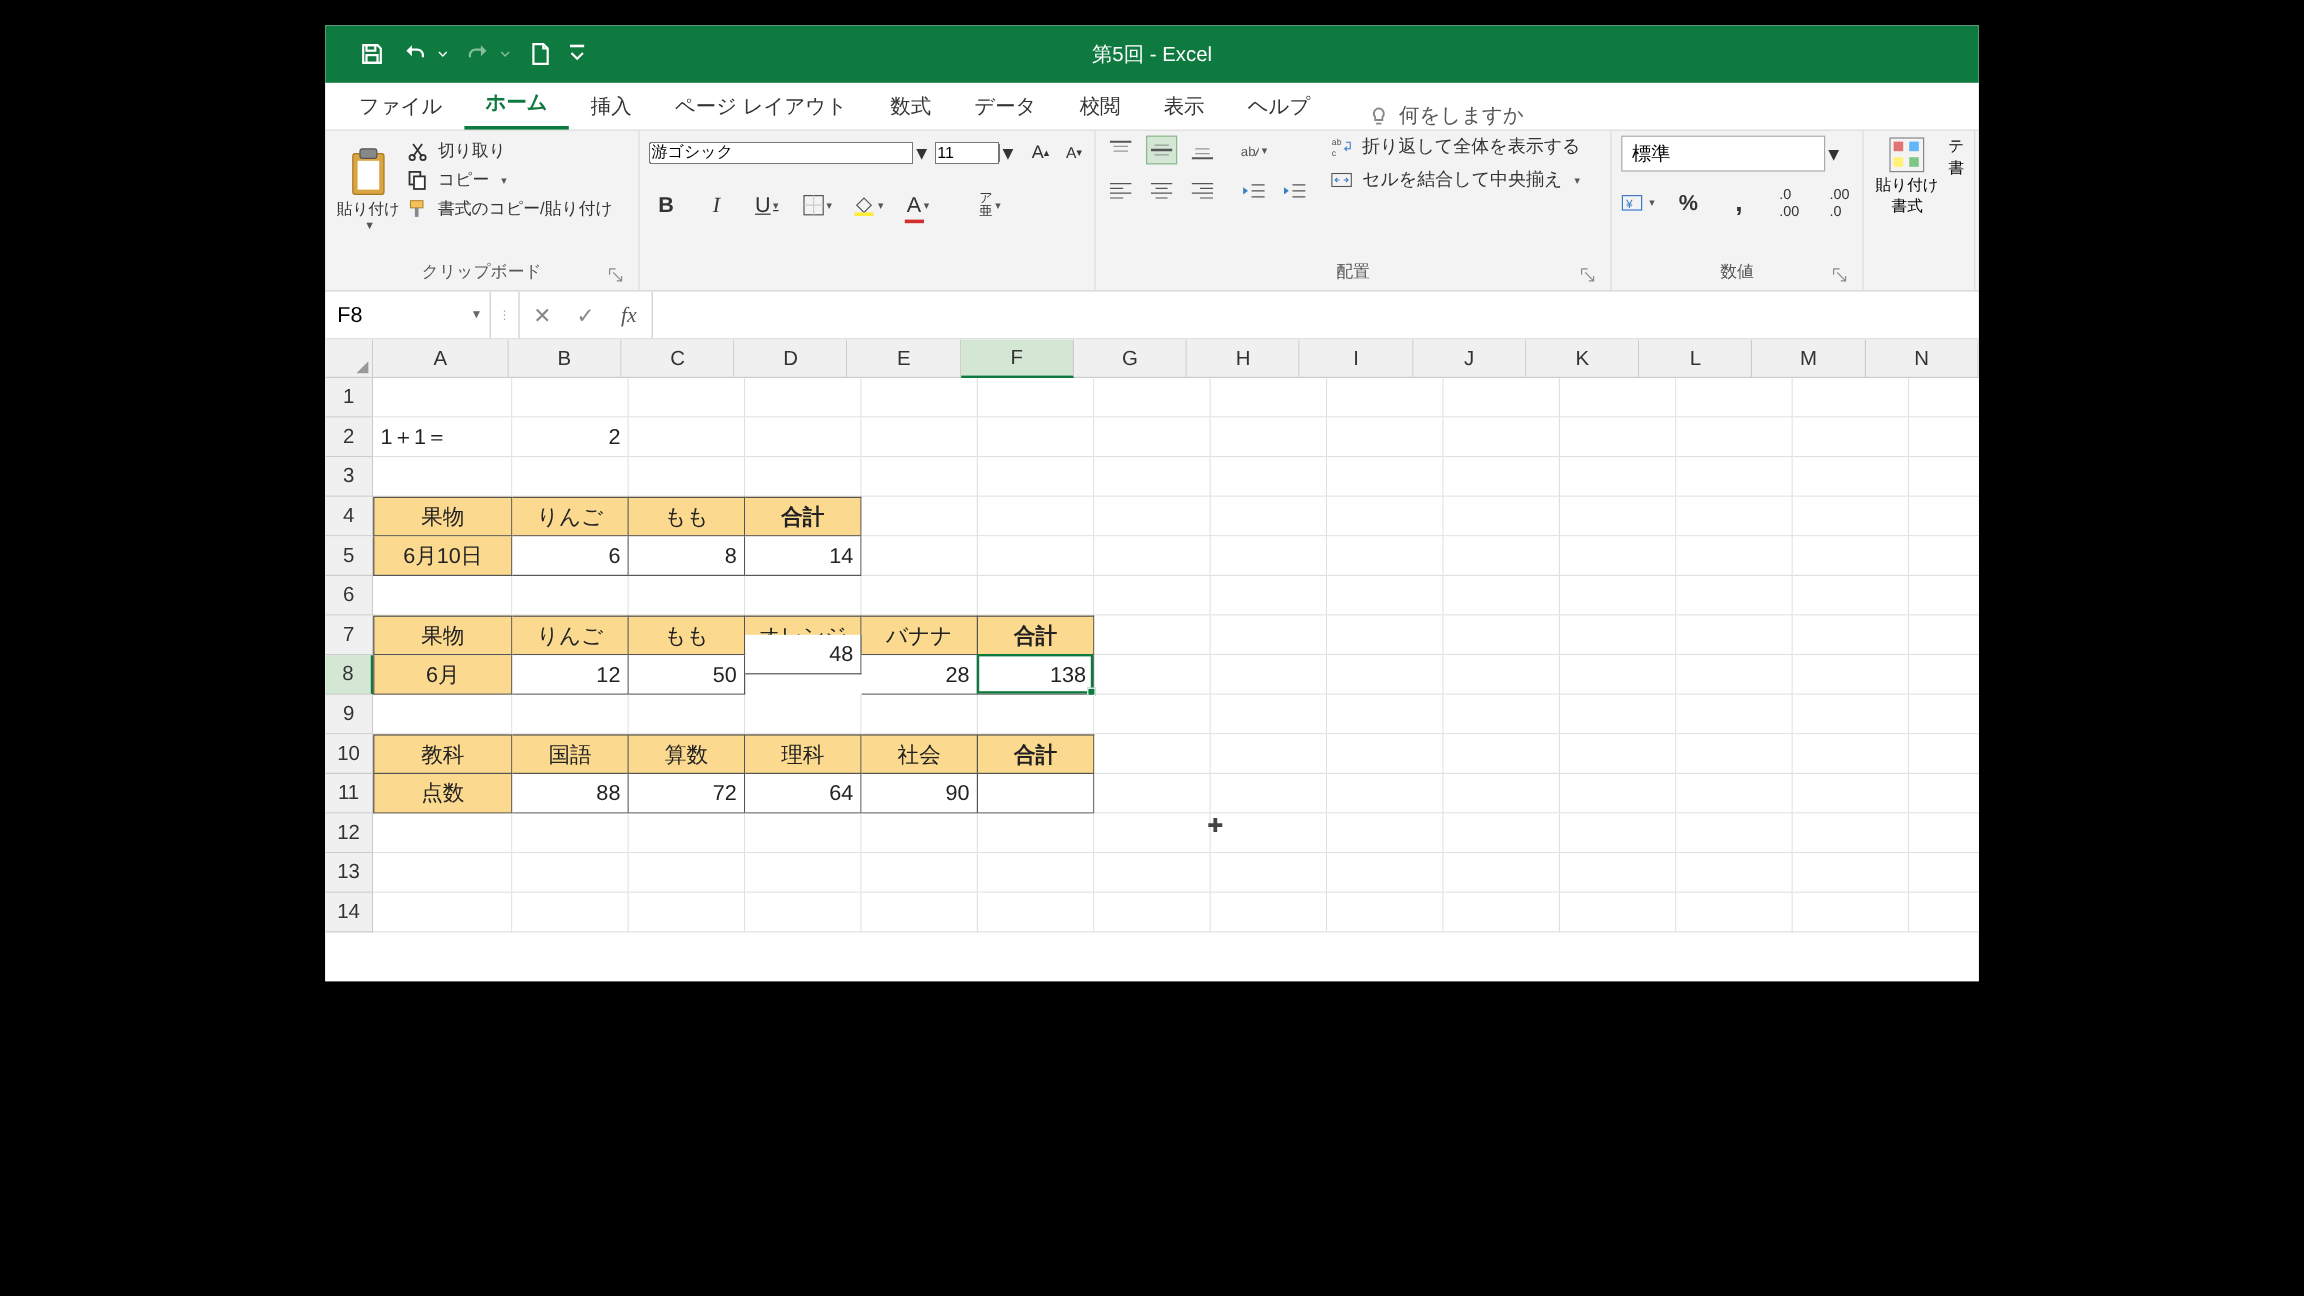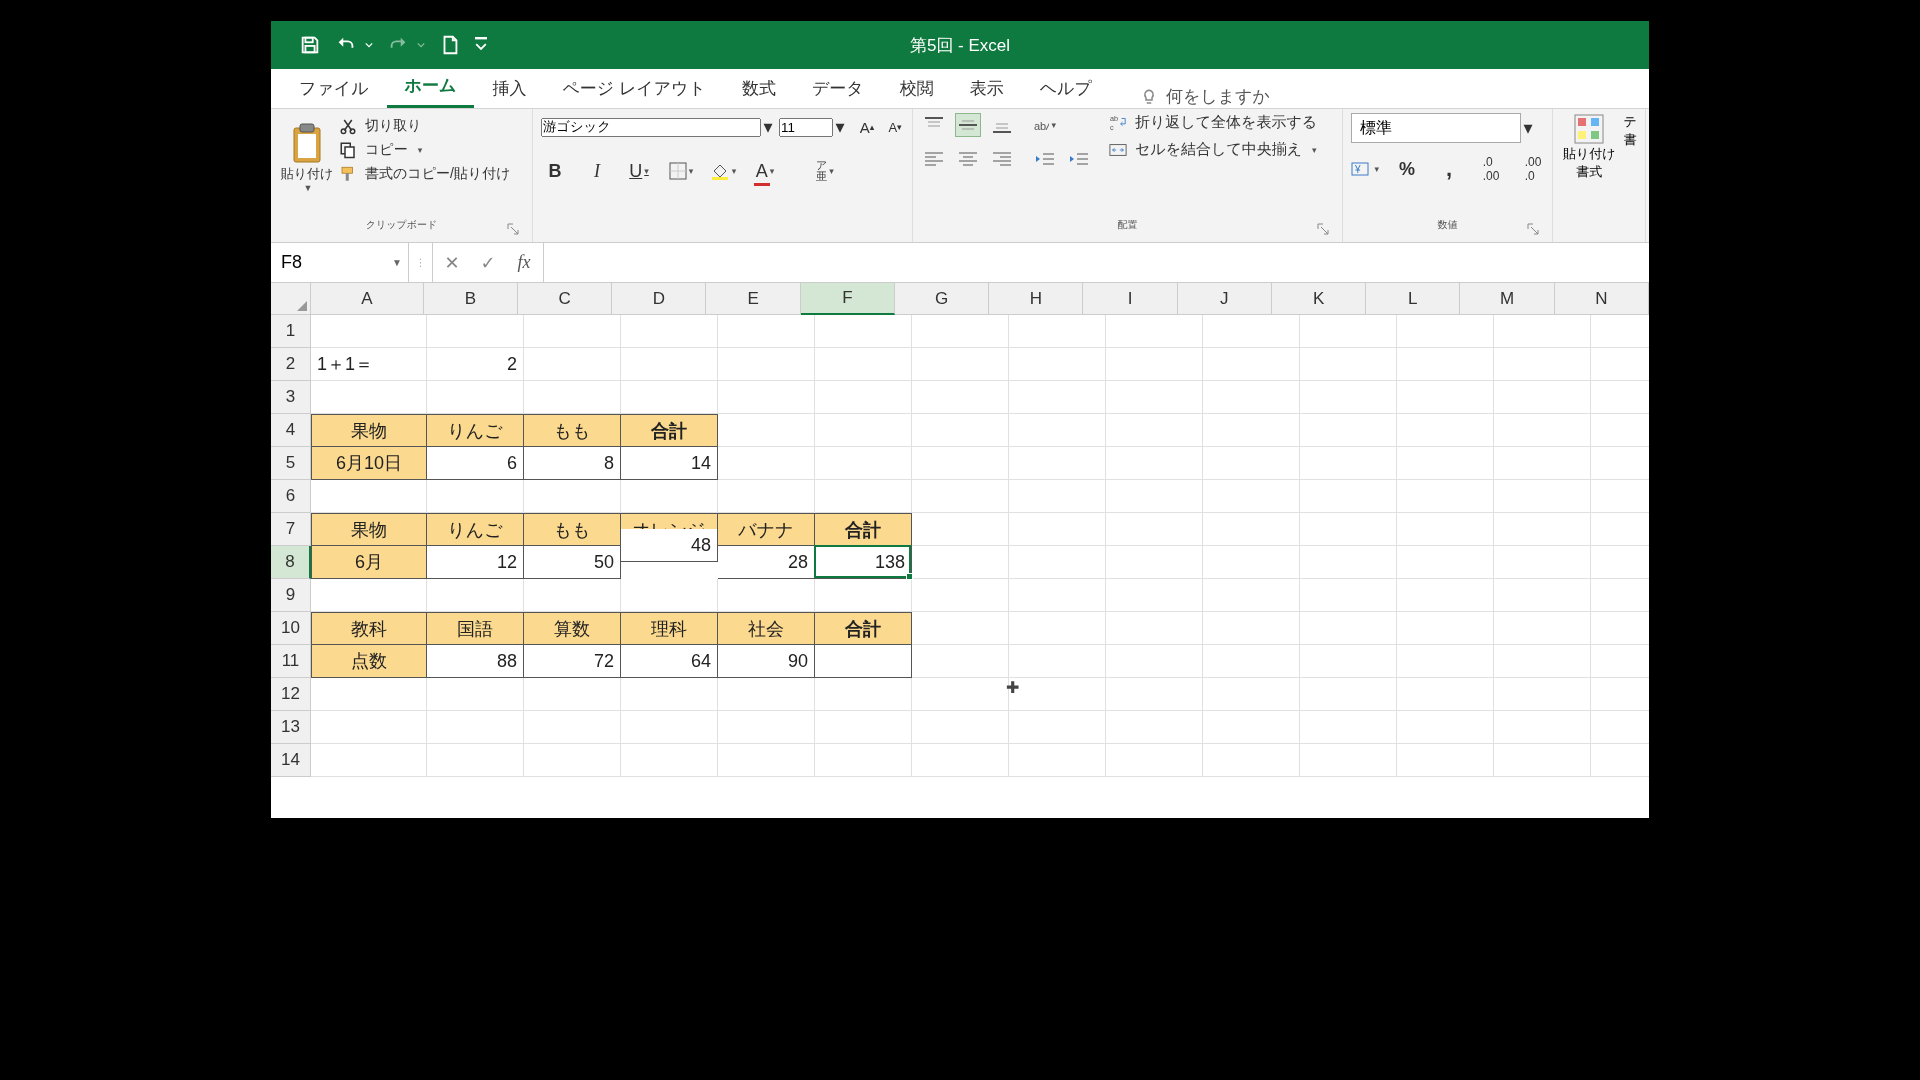--- a/index.html
+++ b/index.html
@@ -15,21 +15,21 @@
 
 .tabs { background: #fff; height: 40px; display: flex; align-items: flex-end; border-bottom: 1px solid #d4d4d4; padding-left: 10px; gap: 0; }
 .tab { padding: 8px 18px; font-size: 17px; color: #333; cursor: pointer; position: relative; }
 .tab.active { border-bottom: 3px solid #0f7a3f; color: #0f7a3f; font-weight: 600; }
 .tell-me { display: flex; align-items: center; gap: 8px; margin-left: 30px; font-size: 17px; color: #555; }
 .lightbulb { width: 18px; height: 18px; fill: #777; }
 
 .ribbon { background: #f3f3f3; height: 134px; border-bottom: 1px solid #ccc; display: flex; }
 .group { border-right: 1px solid #ddd; display: flex; flex-direction: column; padding: 4px 8px 0 8px; }
 .group-body { flex: 1; display: flex; align-items: flex-start; gap: 4px; }
-.group-label { height: 24px; font-size: 10px; color: #555; text-align: center; position: relative; }
+.group-label { height: 24px; font-size: 14px; color: #555; text-align: center; position: relative; }
 .group-launcher { position: absolute; right: 4px; top: 4px; width: 14px; height: 14px; fill: #888; cursor: pointer; }
 .paste-big { display: flex; flex-direction: column; align-items: center; justify-content: center; width: 56px; height: 90px; cursor: pointer; }
 .clip-icon { width: 36px; height: 42px; }
 .paste-label { font-size: 13px; color: #333; }
 .clip-list { display: flex; flex-direction: column; gap: 6px; padding-top: 4px; }
 .clip-row { display: flex; align-items: center; gap: 8px; font-size: 14px; color: #333; cursor: pointer; }
 .sm-icon { width: 18px; height: 18px; flex-shrink: 0; }
 .font-name { width: 220px; }
 .font-size { width: 54px; margin-left: 4px; }
 .btnrow { display: flex; align-items: center; gap: 14px; margin-top: 12px; }

